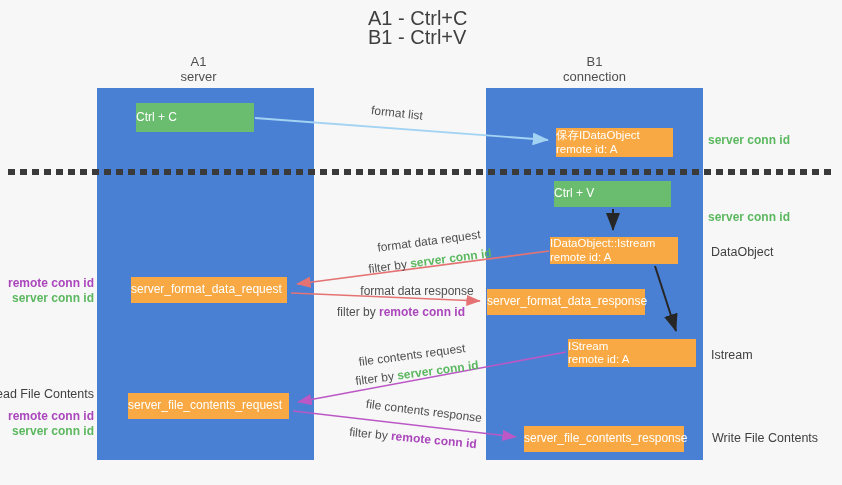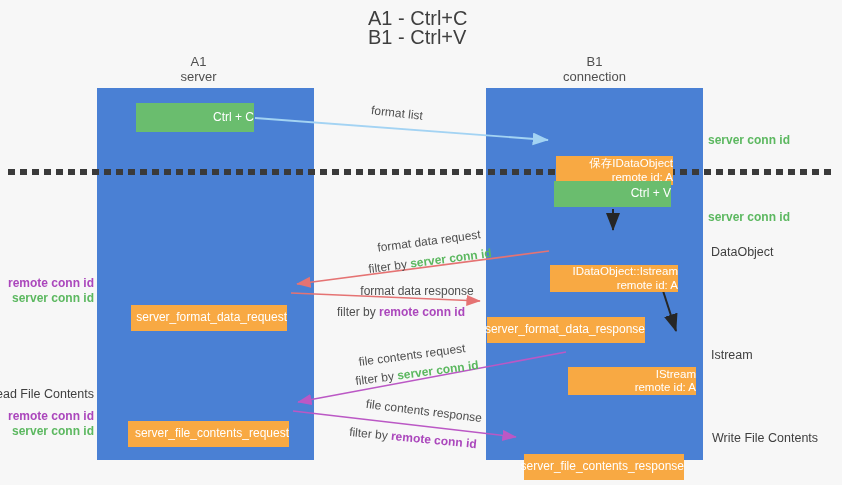--- a/index.html
+++ b/index.html
@@ -20,26 +20,26 @@
   .lifeline{
     position:absolute;top:88px;width:217px;height:372px;
     background:var(--lifeline-blue,#4a80d4);
   }
   .separator{
     position:absolute;left:8px;top:169px;width:824px;height:6px;
     background:repeating-linear-gradient(90deg,var(--separator-dark,#3a3a3a) 0 7px,transparent 7px 12px);
   }
   .node{
     position:absolute;display:flex;flex-direction:column;
-    align-items:flex-end;justify-content:center;text-align:center;
+    align-items:flex-start;justify-content:center;text-align:center;
     color:var(--box-text,#fff);font-size:12px;line-height:13.5px;
   }
   .node.two{font-size:11.5px;}
   .green{background:var(--event-green,#6abd6e);}
-  .orange{background:var(--message-orange,#f8a943);margin-top:28px;}
+  .orange{background:var(--message-orange,#f8a943);}
   .flow{
     position:absolute;font-size:12px;color:var(--text-mid,#4f4f4f);
     white-space:nowrap;transform:translate(-50%,-50%) rotate(var(--r,0deg));
   }
   .side{position:absolute;font-size:12px;white-space:nowrap;}
   .side.plain{color:var(--text-dark,#3f3f3f);font-size:12.5px;}
   .ralign{text-align:right;line-height:15px;}
   .bg,.g{color:var(--label-green,#5cb860);font-weight:bold;}
   .bp,.p{color:var(--label-purple,#ab47bc);font-weight:bold;}
   svg.overlay{position:absolute;left:0;top:0;pointer-events:none;}

